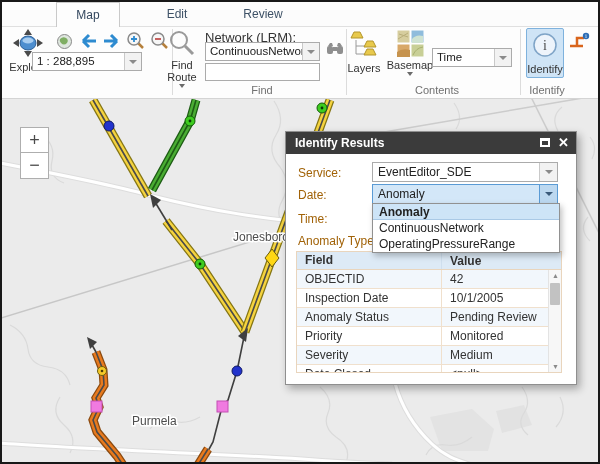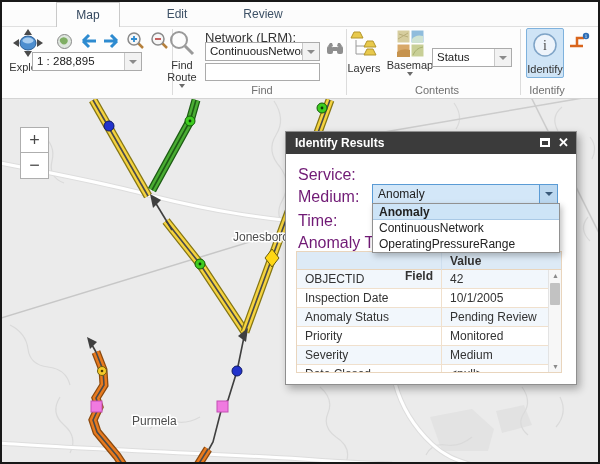--- a/index.html
+++ b/index.html
@@ -36,36 +36,36 @@
                    font-size:18px; line-height:24px; text-align:center; cursor:pointer; }
   #zoomctl .zbtn + .zbtn { border-top:none; }
 
   
   #dlg { position:absolute; left:283px; top:129px; width:292px; height:254px; background:#fff;
          border:1px solid #8f8f8f; box-shadow:3px 4px 8px rgba(0,0,0,.3); z-index:10; }
   #dlg-title { position:absolute; left:0; top:0; width:100%; height:22px; background:#3b3b3b; color:#fff;
                font-weight:bold; font-size:12px; line-height:22px; padding-left:9px; }
   #dlg-max { position:absolute; right:26px; top:6px; width:10px; height:9px; border:2px solid #fff; border-top-width:3px; cursor:pointer; }
   #dlg-close { position:absolute; right:7px; top:3px; color:#fff; font-size:13px; font-weight:bold; cursor:pointer; }
-  .dlg-label { position:absolute; left:12px; color:#701a75; font-size:16px; }
+  .dlg-label { position:absolute; left:12px; color:#a16207; font-size:12px; }
   .dlg-combo { position:absolute; left:86px; width:186px; height:20px; border:1px solid #ababab; background:#fff; display:flex; }
   .dlg-combo .ctext { flex:1; padding:2px 5px; font-size:12px; color:#222; }
   .dlg-combo .cbtn { width:18px; background:#f2f2f2; border-left:1px solid #c9c9c9; position:relative; }
   #layer-combo { background:#d3e7f8; border-color:#5a9bd5; }
   #layer-combo .cbtn { background:#bcd8f0; border-left:1px solid #5a9bd5; }
   #layer-combo .cbtn .tri-down { border-top-color:#3a5a7a; }
 
   #dd-list { position:absolute; left:86px; top:71px; width:188px; background:#fff; border:1px solid #919191;
              box-shadow:2px 3px 6px rgba(0,0,0,.25); z-index:20; }
   .dd-item { height:16px; line-height:16px; padding:0 6px; font-size:12px; color:#222; white-space:nowrap; cursor:pointer; }
   .dd-item.selected { background:#cde4f7; font-weight:bold; border-bottom:1px solid #a9c9e6; }
 
   #res-table { position:absolute; left:10px; top:119px; width:266px; height:122px; border:1px solid #e9d5bd; overflow:hidden; background:#fff; }
   #res-head { display:flex; height:18px; background:#ddeaf6; border-bottom:1px solid #e9d5bd; font-weight:bold; color:#333; }
-  #res-head .hc1 { width:145px; padding:17px 8px; border-right:1px solid #cfdfee;text-align:right; }
+  #res-head .hc1 { width:145px; padding:1px 8px; border-right:1px solid #cfdfee; }
   #res-head .hc2 { flex:1; padding:2px 8px; }
   .res-row { display:flex; height:19px; border-bottom:1px solid #f0e0cd; color:#333; }
   .res-row:nth-child(even) { background:#f2f7fc; }
   .res-row .c1 { width:145px; padding:2px 8px; border-right:1px solid #f0e0cd; white-space:nowrap; }
   .res-row .c2 { flex:1; padding:2px 8px; white-space:nowrap; }
   #res-scroll { position:absolute; right:0; top:18px; bottom:0; width:13px; background:#f7f7f7; border-left:1px solid #e3e3e3; }
   #res-scroll .sarr { position:absolute; left:0; width:13px; height:11px; color:#8a8a8a; font-size:7px; text-align:center; line-height:11px; cursor:pointer; }
   #res-scroll .thumb { position:absolute; left:1px; top:13px; width:10px; height:22px; background:#c2c2c2; border-radius:1px; cursor:pointer; }
 
   svg text.maplabel { font-family:"Liberation Sans", sans-serif; font-size:12px; fill:#4d4d4d;
@@ -191,21 +191,21 @@
           <path d="M0,22 q5,-4 13,-2 v7 h-13 z" fill="#c6934e"></path>
           <rect x="14" y="14" width="13" height="13" fill="#c8cf96" stroke="#fff"></rect>
           <path d="M16,25 q3,-7 10,-8" stroke="#a9b070" fill="none"></path>
         </svg>
       </span>
       <span>Basemap</span>
       <span class="minitri" style="margin-top:1px;"></span>
     </div>
     <div style="position:absolute;left:430px;top:3px;font-size:11px;color:#333;margin-top:20px;">View Date:</div>
     <div class="combo" style="left:430px;top:21px;width:80px;height:19px;">
-      <span class="ctext">Status</span>
+      <span class="ctext">Time</span>
       <span class="cbtn">
             <span class="tri-down"></span>
           </span>
     </div>
     <div class="grouplabel" style="left:375px;width:120px;">Contents</div>
     <div class="gsep" style="left:518px;"></div>
 
     <div id="identify-btn">
       <span>
         <svg width="26" height="26" viewBox="0 0 26 26">
@@ -336,22 +336,28 @@
       <div class="zbtn">−</div>
     </div>
   </div>
 
   <div id="dlg">
     <div id="dlg-title">Identify Results</div>
     <div id="dlg-max"></div>
     <div id="dlg-close">✕</div>
 
     <div class="dlg-label" style="top:34px;">Service:</div>
-
-    <div class="dlg-label" style="top:56px;">Medium:</div>
+    <div class="dlg-combo" style="top:30px;">
+      <span class="ctext">EventEditor_SDE</span>
+      <span class="cbtn">
+            <span class="tri-down"></span>
+          </span>
+    </div>
+
+    <div class="dlg-label" style="top:56px;">Date:</div>
     <div class="dlg-combo" id="layer-combo" style="top:52px;">
       <span class="ctext">Anomaly</span>
       <span class="cbtn">
             <span class="tri-down"></span>
           </span>
     </div>
 
     <div class="dlg-label" style="top:80px;">Time:</div>
     <div class="dlg-label" style="top:102px;">Anomaly Type:</div>
 

